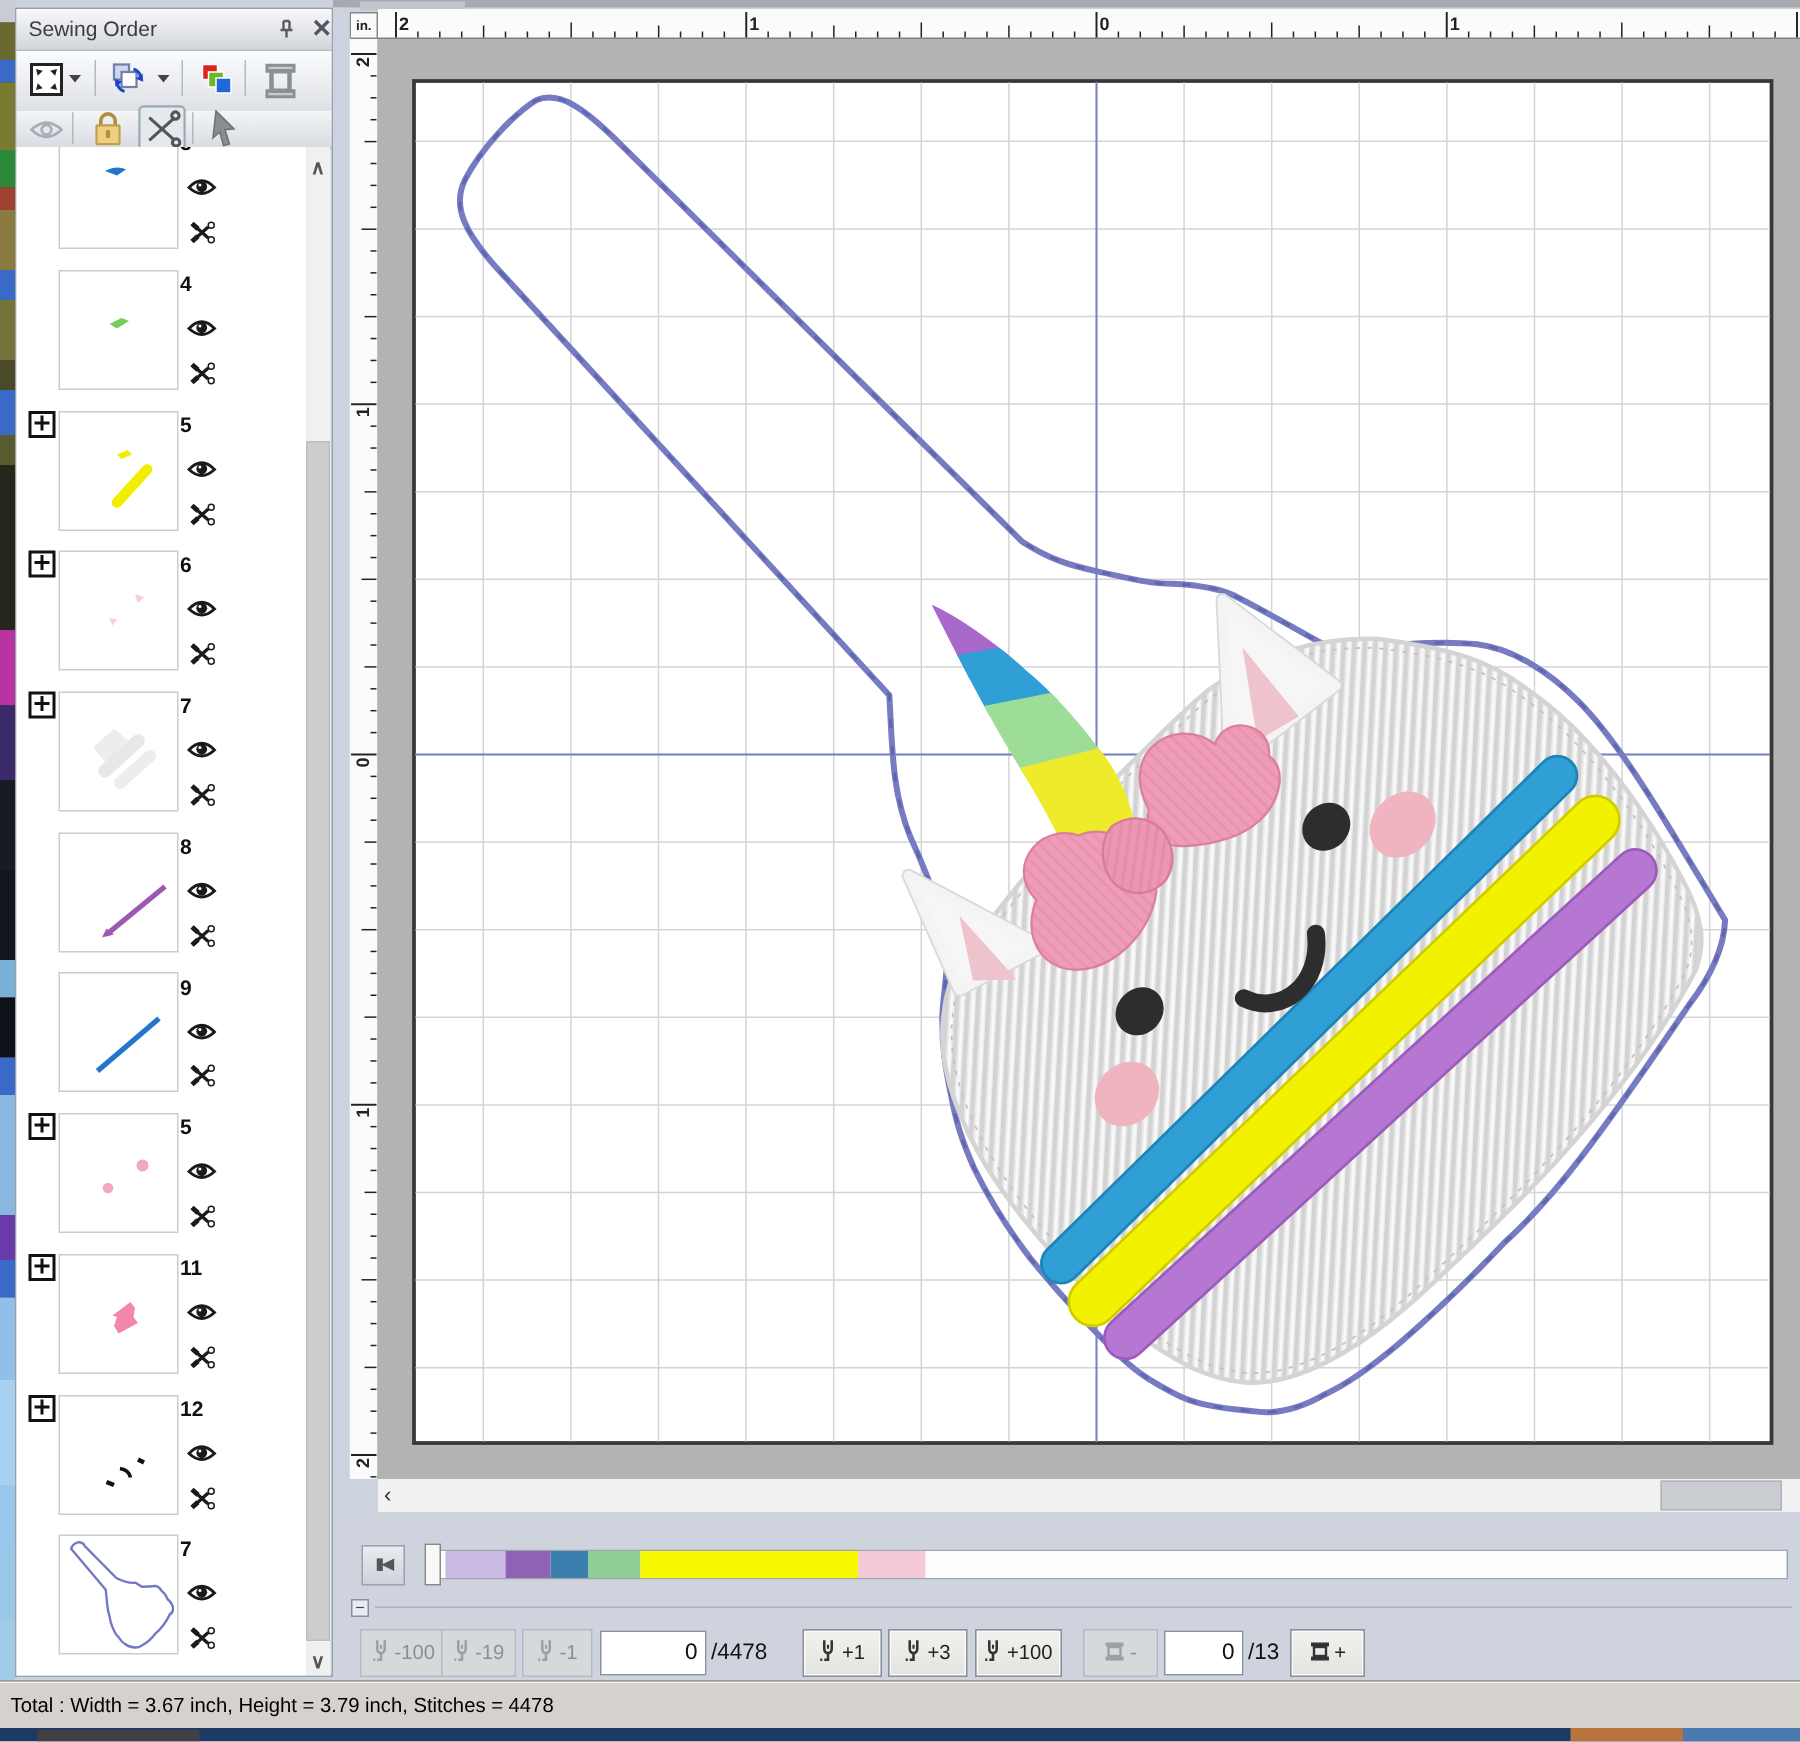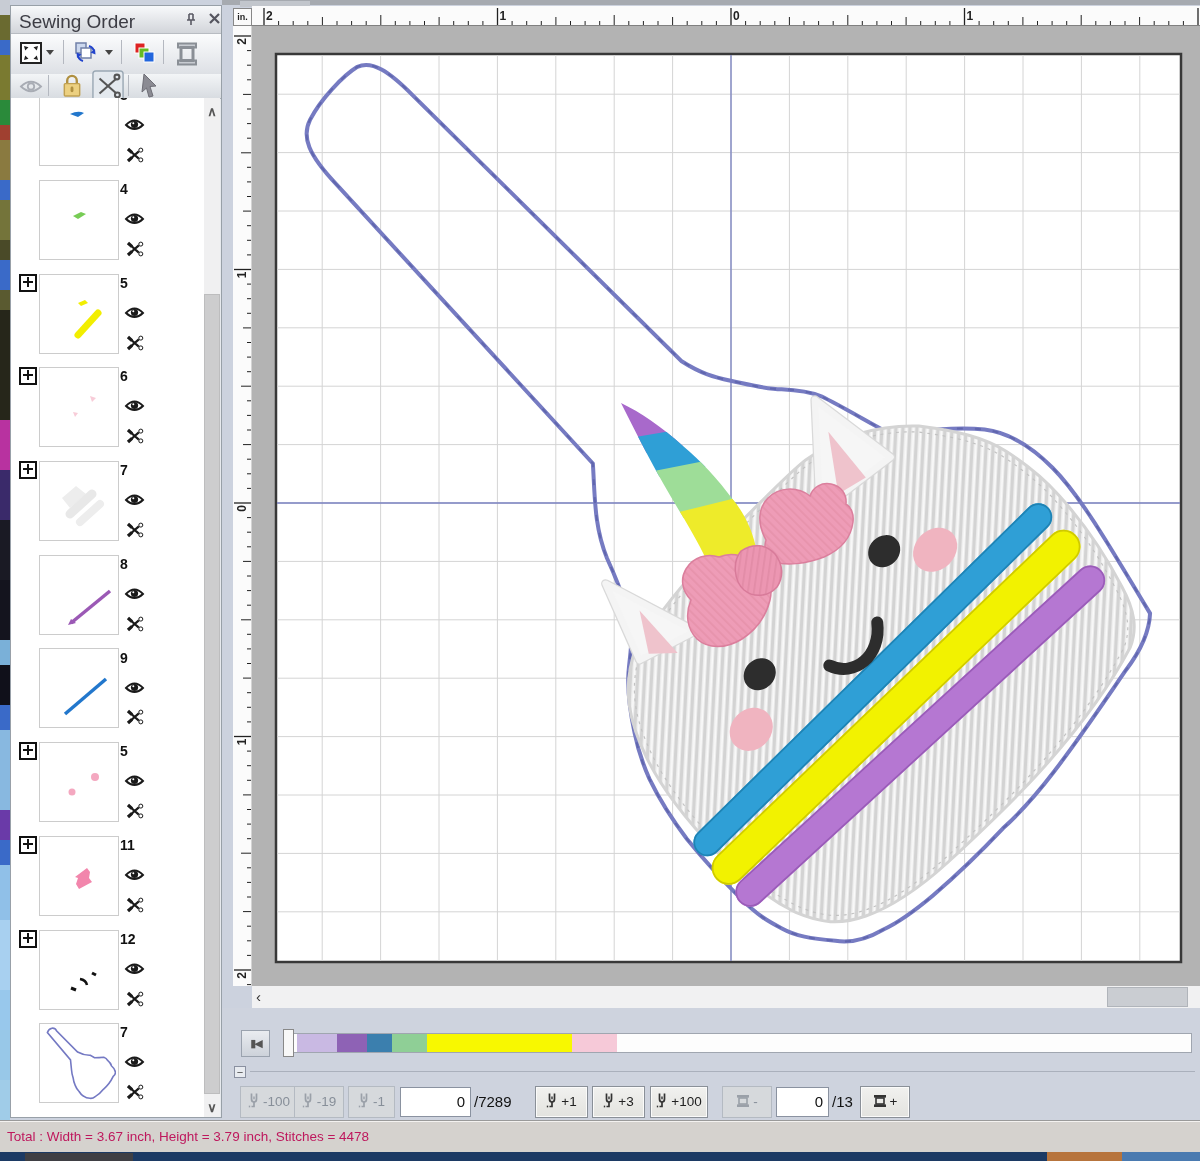--- a/index.html
+++ b/index.html
@@ -5,21 +5,21 @@
   body{width:1200px;height:1161px;overflow:hidden;position:relative;
        font-family:"Liberation Sans",sans-serif;background:#ccd2de;}
   .abs{position:absolute;}
   #sliver{left:0;top:0;width:10px;height:1122px;background:#3c3c28;overflow:hidden;}
   #sliver div{position:absolute;left:0;width:10px;}
   #panel{left:10px;top:5px;width:212px;height:1113px;background:#e7eaee;
          border:1px solid #98a0a8;box-sizing:border-box;}
   #ptitle{position:absolute;left:0;top:0;width:210px;height:27px;
           background:linear-gradient(#f8f9fb,#d2d5da);
           border-bottom:1px solid #b8bcc2;}
-  #ptitle span{position:absolute;left:8px;top:5px;font-size:19px;color:#3c3c44;}
+  #ptitle span{position:absolute;left:8px;top:5px;font-size:14px;color:#3c3c44;}
   #tb1{position:absolute;left:0;top:28px;width:210px;height:40px;
        background:linear-gradient(#fbfcfd,#dde0e5);}
   #tb2{position:absolute;left:0;top:68px;width:210px;height:24px;
        background:linear-gradient(#f3f5f7,#d8dce1);border-bottom:1px solid #aab0b8;}
   .vsep{position:absolute;top:6px;width:1px;height:24px;background:#b4b8c0;}
   #list{position:absolute;left:0;top:92px;width:193px;height:1019px;background:#fff;overflow:hidden;}
   #list > div, #list > svg{position:absolute;}
   .thumb{left:28px;width:78px;height:78px;background:#fff;border:1px solid #cccccc;}
   .inum{left:109px;font-size:14px;font-weight:bold;color:#111;}
   .plus{left:8px;width:14px;height:14px;border:2px solid #111;background:#fff;}
@@ -42,21 +42,21 @@
          color:#444;font-size:11px;line-height:10px;text-align:center;box-sizing:border-box;}
   #hrline{position:absolute;left:28px;top:63px;width:945px;height:1px;background:#aab0bc;}
   .bbtn{position:absolute;top:78px;height:32px;box-sizing:border-box;font-size:13.5px;color:#222;
         background:linear-gradient(#f1f1ef,#e3e3df);border:1px solid #8a9098;text-align:center;box-shadow:inset 0 0 0 1px #fbfbfa;}
   .bbtn.dis{background:#d6d9dc;border:1px solid #b4bac2;color:#878f99;box-shadow:none;}
   .binput{position:absolute;top:79px;height:30px;background:#fff;border:1px solid #8a92a0;box-sizing:border-box;
           font-size:15px;color:#111;text-align:right;padding-right:5px;}
   .blab{position:absolute;top:85px;font-size:15px;color:#111;}
   #status{left:0;top:1120px;width:1200px;height:32px;background:#d5d2ce;border-top:1px solid #9a9a9a;
           box-shadow:inset 0 1px 0 #f4f2f0;box-sizing:border-box;}
-  #status span{position:absolute;left:7px;top:8px;font-size:13.5px;color:#be185d;}
+  #status span{position:absolute;left:7px;top:8px;font-size:13.5px;color:#000000;}
   #task{left:0;top:1152px;width:1200px;height:9px;background:#1c3a64;}
 </style></head>
 <body>
 <div id="sliver" class="abs">
 <div style="top:0px;height:15px;background:#c8ccd4"></div>
 <div style="top:15px;height:25px;background:#6a6a30"></div>
 <div style="top:40px;height:15px;background:#3a6ac8"></div>
 <div style="top:55px;height:45px;background:#7a7a30"></div>
 <div style="top:100px;height:25px;background:#2a8a3a"></div>
 <div style="top:125px;height:15px;background:#a04030"></div>
@@ -671,21 +671,21 @@
       </svg><span style="margin-left:3px">-19</span></div>
 <div class="bbtn dis" style="left:126px;width:47px;line-height:30px"><svg width="12" height="17" viewBox="0 0 12 17" style="vertical-align:-3px">
         <g stroke="#9aa0a8" stroke-width="1.7" fill="none">
           <path d="M3.5 1.5 V7 Q3.5 10 6 10 Q8.5 10 8.5 7 V1.5"></path>
           <path d="M6 10 V14.5 H3.5"></path>
           <path d="M6 4.5 V7.2" stroke-width="1.4"></path>
           <path d="M0.8 14.5 H2.2"></path>
         </g>
       </svg><span style="margin-left:3px">-1</span></div>
 <div class="binput" style="left:178px;width:71px;line-height:28px">0</div>
-<div class="blab" style="left:252px">/7289</div>
+<div class="blab" style="left:252px">/4478</div>
 <div class="bbtn" style="left:313px;width:53px;line-height:30px"><svg width="12" height="17" viewBox="0 0 12 17" style="vertical-align:-3px">
         <g stroke="#333" stroke-width="1.7" fill="none">
           <path d="M3.5 1.5 V7 Q3.5 10 6 10 Q8.5 10 8.5 7 V1.5"></path>
           <path d="M6 10 V14.5 H3.5"></path>
           <path d="M6 4.5 V7.2" stroke-width="1.4"></path>
           <path d="M0.8 14.5 H2.2"></path>
         </g>
       </svg><span style="margin-left:3px">+1</span></div>
 <div class="bbtn" style="left:370px;width:53px;line-height:30px"><svg width="12" height="17" viewBox="0 0 12 17" style="vertical-align:-3px">
         <g stroke="#333" stroke-width="1.7" fill="none">

